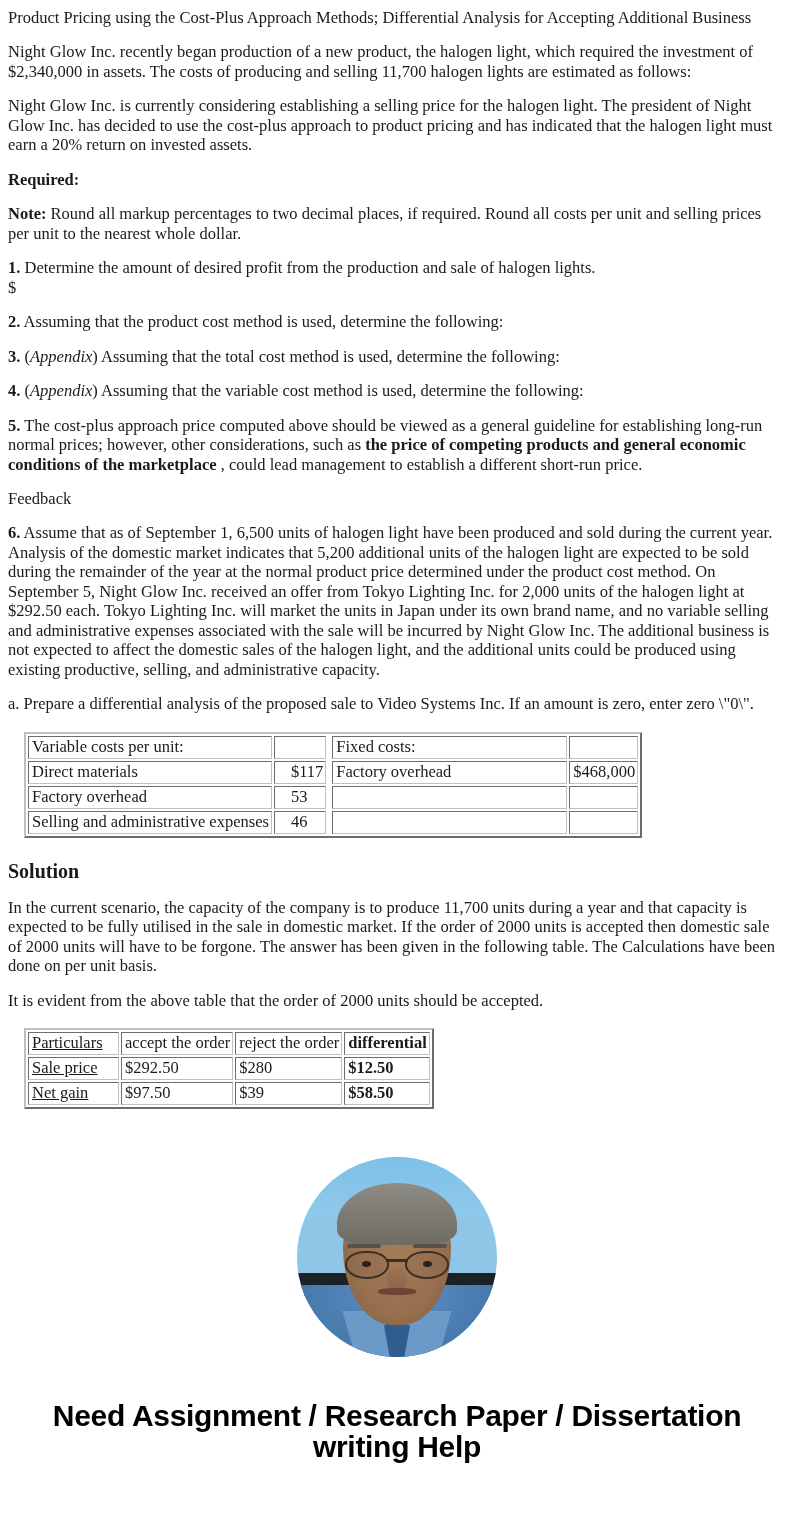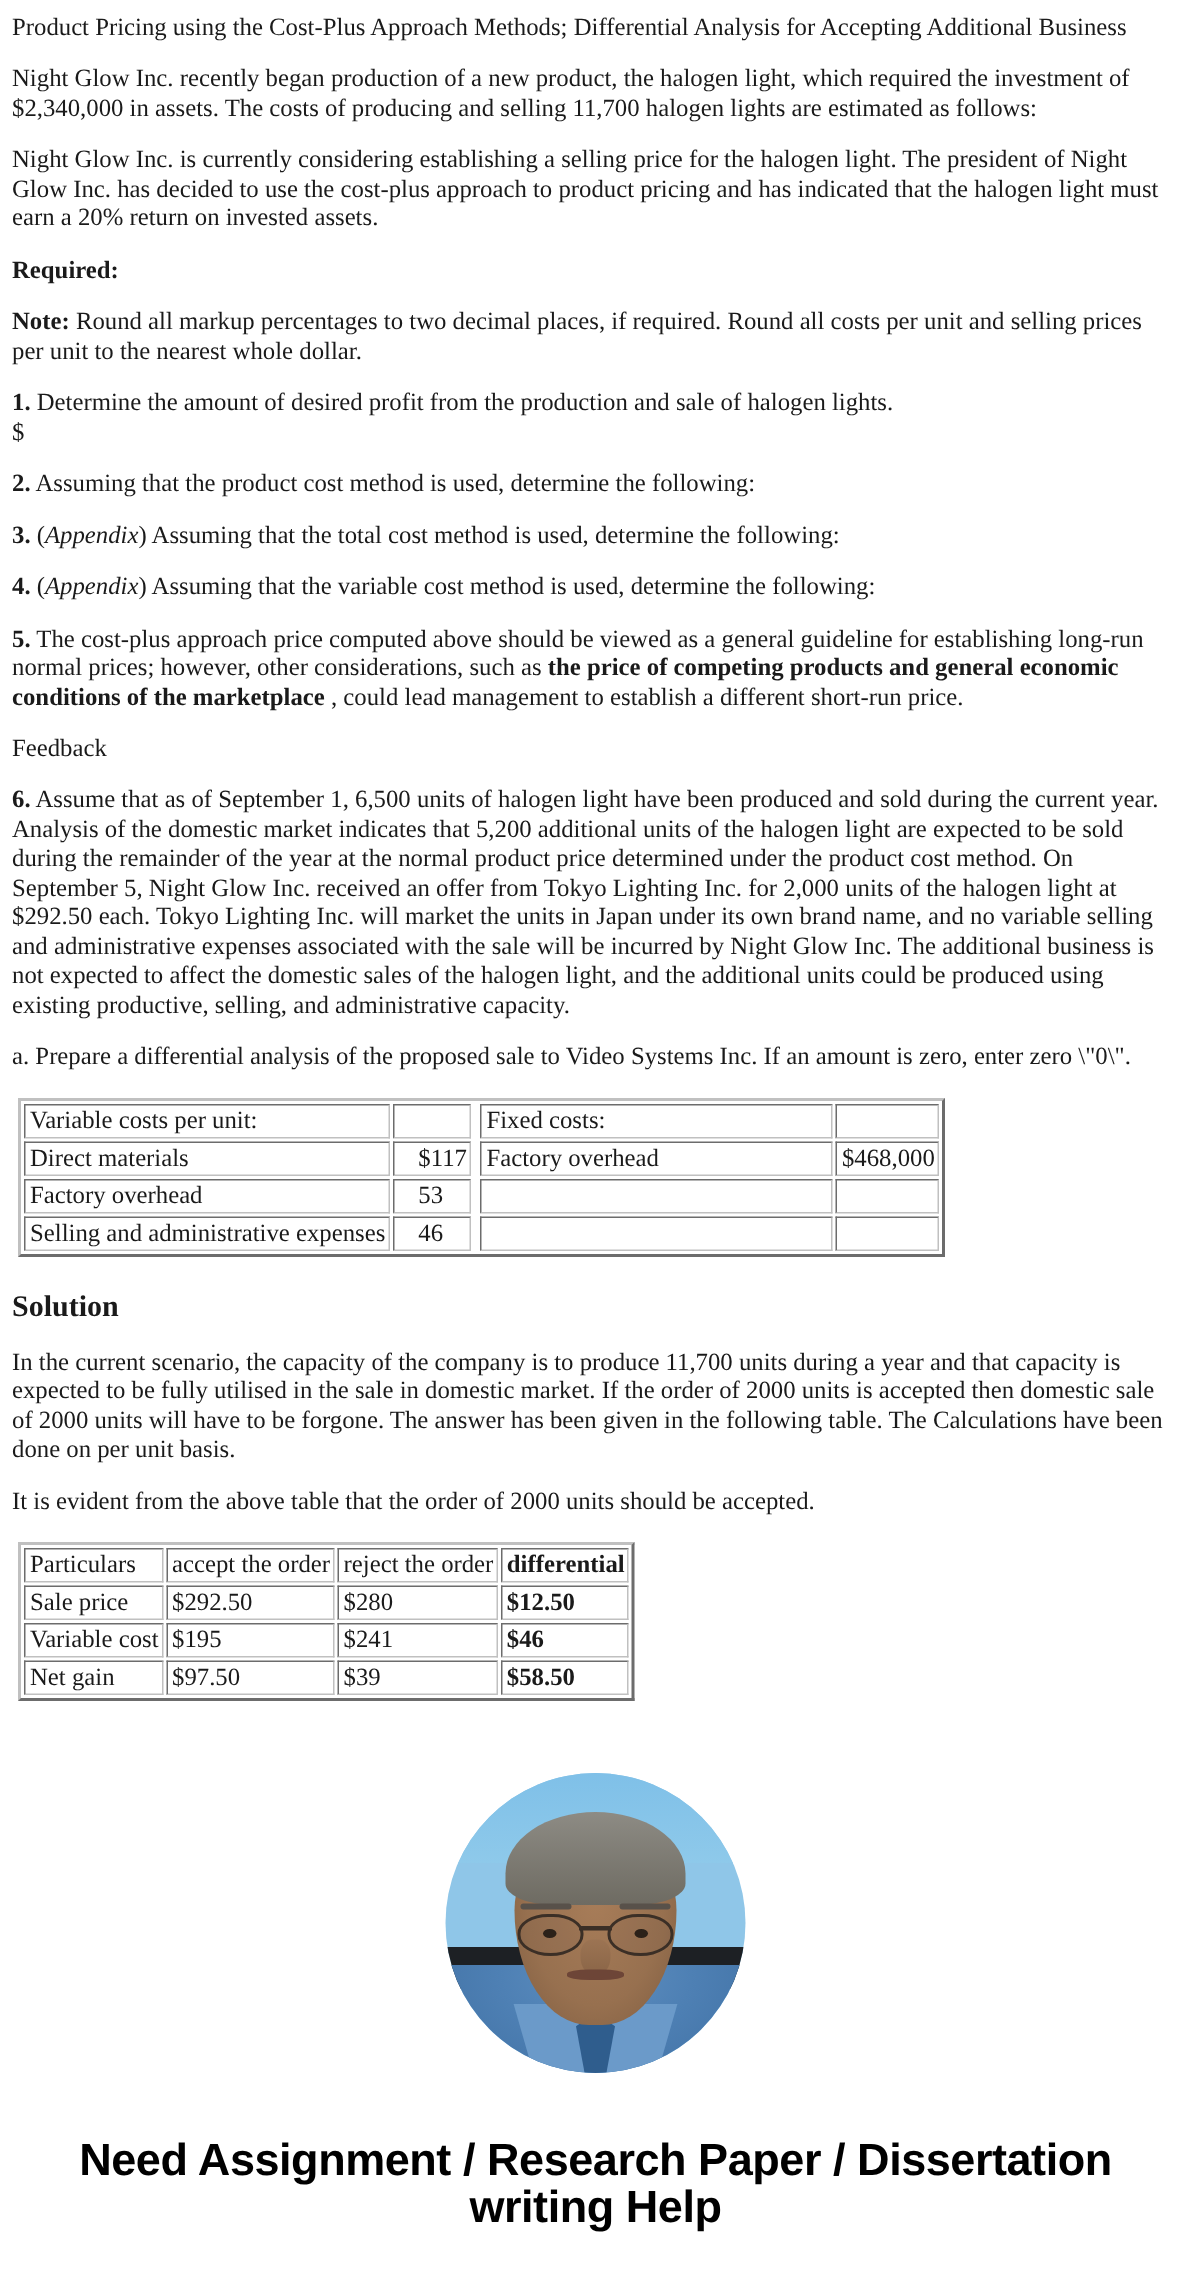--- a/index.html
+++ b/index.html
@@ -41,21 +41,21 @@
 
   
   table.classic {
     border-collapse: separate;
     border-spacing: 2px;
     border: 2px outset #c0c0c0;
     background: #ffffff;
     font-family: "Liberation Serif", "DejaVu Serif", serif;
     font-size: 16.5px;
     line-height: 1.15;
-    margin: 4px;
+    margin: 16px;
   }
   table.classic td {
     border: 1px inset #c0c0c0;
     padding: 1px 2px 1px 3px;
     vertical-align: top;
     white-space: nowrap;
     color: #1a1a1a;
     height: 19px;
   }
   table.costs-table {
@@ -65,21 +65,21 @@
   table.costs-table td.c-label { width: 233px; }
   table.costs-table td.c-val   { width: 30px; padding-left: 16px; }
   table.costs-table td.c-gap   { width: 2px; border: none; padding: 0; background: transparent; }
   table.costs-table td.f-label { width: 228px; }
   table.costs-table td.f-val   { width: 62px; }
 
   table.diff-table {
     margin-top: 18px;
     margin-bottom: 6px;
   }
-  table.diff-table td.d-part  { width: 84px; }
+  table.diff-table td.d-part  { width: 84px; text-decoration: underline; }
   table.diff-table td.d-acc   { width: 95px; }
   table.diff-table td.d-rej   { width: 95px; }
   table.diff-table td.d-dif   { width: 72px; font-weight: bold; }
 
   
   .avatar-wrap {
     width: 100%;
     display: flex;
     justify-content: center;
     margin: 48px 0 0 0;
@@ -311,26 +311,20 @@
       <td class="d-part">Particulars</td>
       <td class="d-acc">accept the order</td>
       <td class="d-rej">reject the order</td>
       <td class="d-dif">differential</td>
     </tr>
     <tr>
       <td class="d-part">Sale price</td>
       <td class="d-acc">$292.50</td>
       <td class="d-rej">$280</td>
       <td class="d-dif">$12.50</td>
-    </tr>
-    <tr>
-      <td class="d-part">Variable cost</td>
-      <td class="d-acc">$195</td>
-      <td class="d-rej">$241</td>
-      <td class="d-dif">$46</td>
     </tr>
     <tr>
       <td class="d-part">Net gain</td>
       <td class="d-acc">$97.50</td>
       <td class="d-rej">$39</td>
       <td class="d-dif">$58.50</td>
     </tr>
   </tbody>
 </table>
 

